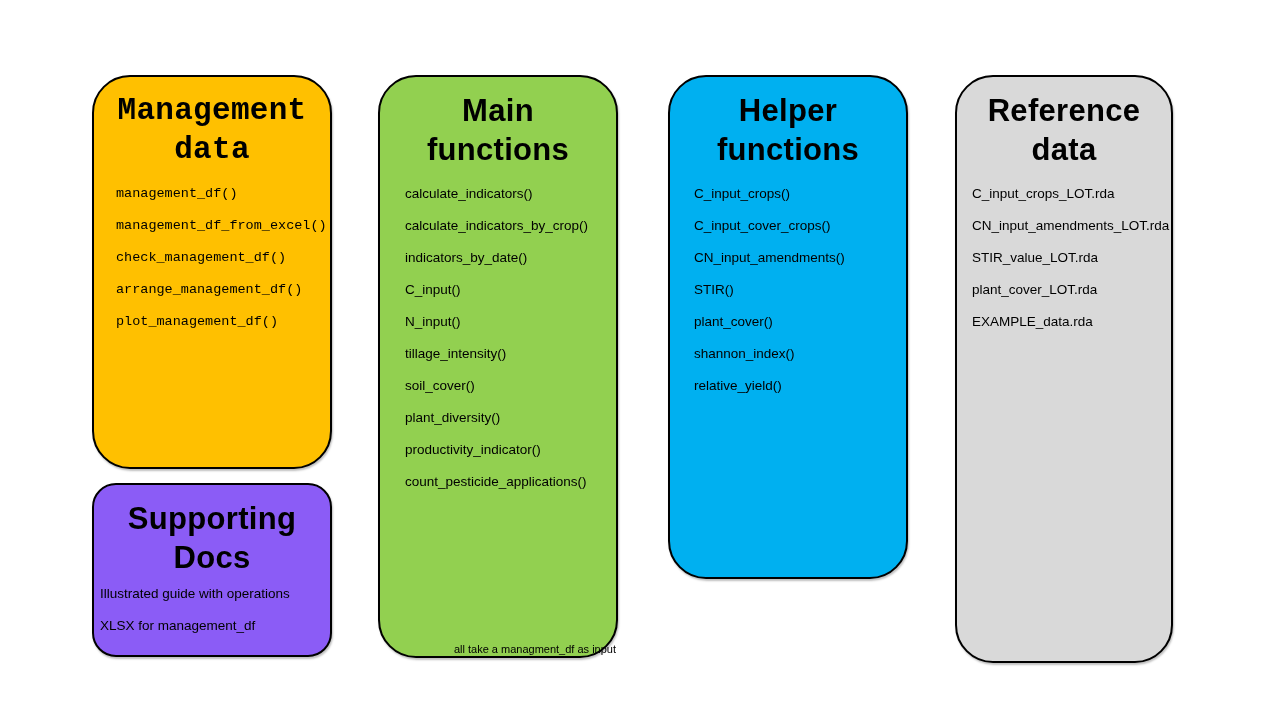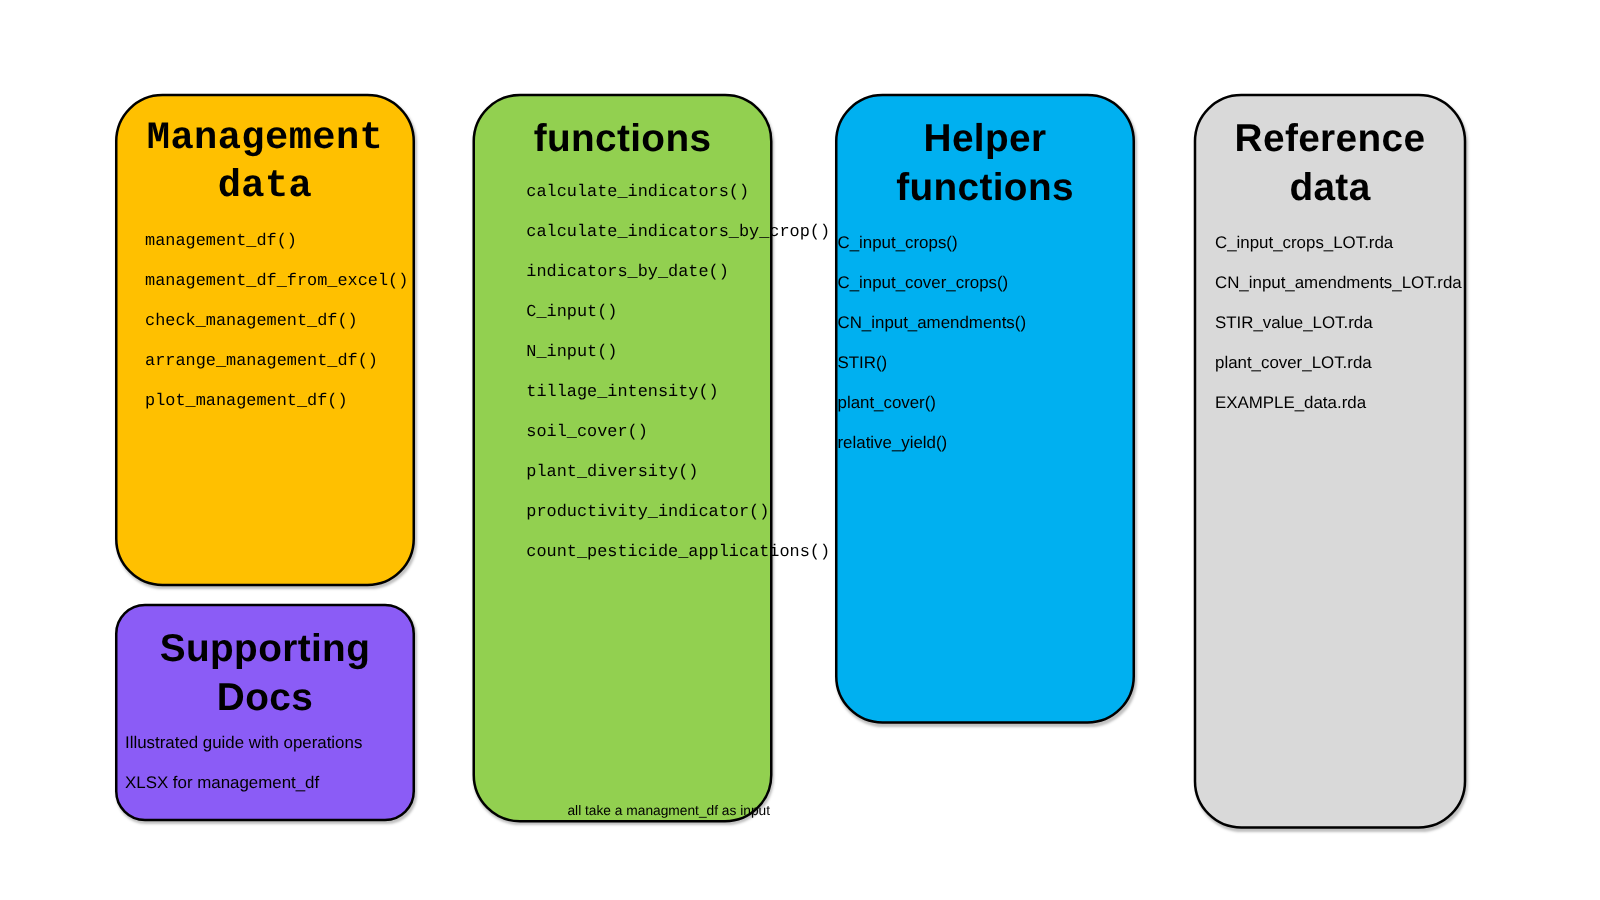--- a/index.html
+++ b/index.html
@@ -26,22 +26,22 @@
     text-align:center;letter-spacing:0.3px;
   }
   .title span{display:block;}
   .items{margin-top:9px;}
   .box-supporting .items{margin-top:1px;}
   .item{
     font-size:13.5px;line-height:32px;white-space:nowrap;
   }
   .box-management .item{padding-left:22px;}
   .box-supporting .item{padding-left:6px;}
-  .box-main .item{padding-left:41px;font-family:Liberation Mono, monospace;}
-  .box-helper .item{}
+  .box-main .item{padding-left:25px;}
+  .box-helper .item{padding-left:24px;}
   .box-reference .item{padding-left:15px;}
   .footnote{
     position:absolute;left:0;right:0;bottom:0;
     text-align:right;font-size:11px;line-height:13px;
   }
 </style>
 </head>
 <body>
 
 <section class="box box-management" style="background: rgb(255, 192, 0);">
@@ -64,20 +64,21 @@
     <span>Docs</span>
   </h2>
   <div class="items">
       <div class="item">Illustrated guide with operations</div>
       <div class="item">XLSX for management_df</div>
     </div>
 </section>
 
 <section class="box box-main" style="background: rgb(146, 208, 80);">
   <h2 class="title">
+    <span>Main</span>
     <span>functions</span>
   </h2>
   <div class="items">
       <div class="item">calculate_indicators()</div>
       <div class="item">calculate_indicators_by_crop()</div>
       <div class="item">indicators_by_date()</div>
       <div class="item">C_input()</div>
       <div class="item">N_input()</div>
       <div class="item">tillage_intensity()</div>
       <div class="item">soil_cover()</div>
@@ -92,20 +93,21 @@
   <h2 class="title">
     <span>Helper</span>
     <span>functions</span>
   </h2>
   <div class="items">
       <div class="item">C_input_crops()</div>
       <div class="item">C_input_cover_crops()</div>
       <div class="item">CN_input_amendments()</div>
       <div class="item">STIR()</div>
       <div class="item">plant_cover()</div>
+      <div class="item">shannon_index()</div>
       <div class="item">relative_yield()</div>
     </div>
 </section>
 
 <section class="box box-reference" style="background: rgb(217, 217, 217);">
   <h2 class="title">
     <span>Reference</span>
     <span>data</span>
   </h2>
   <div class="items">

